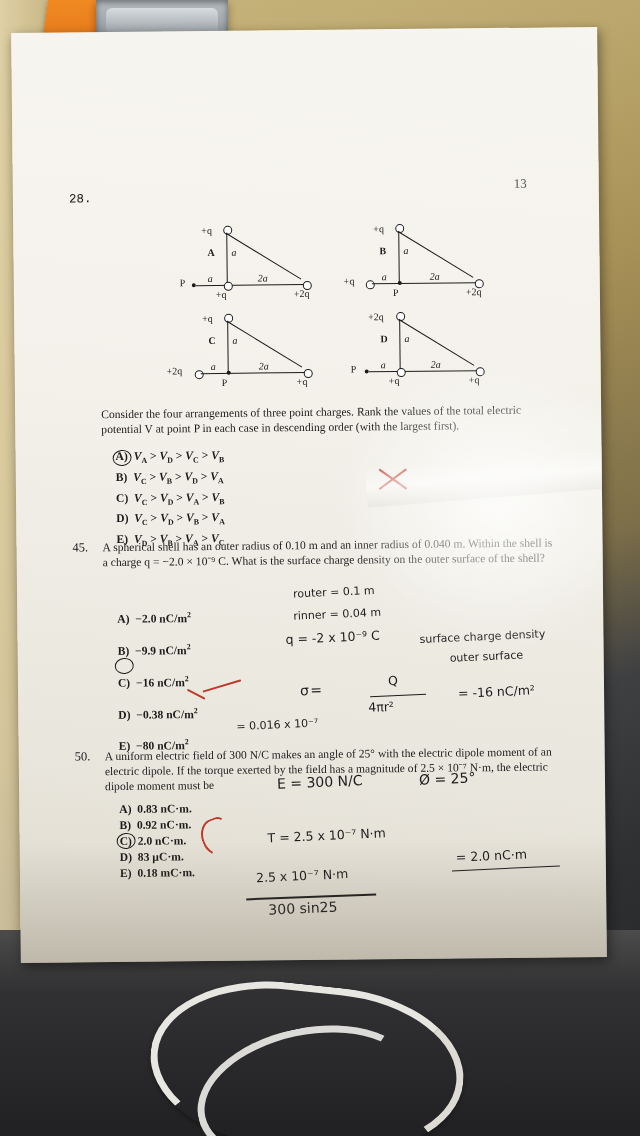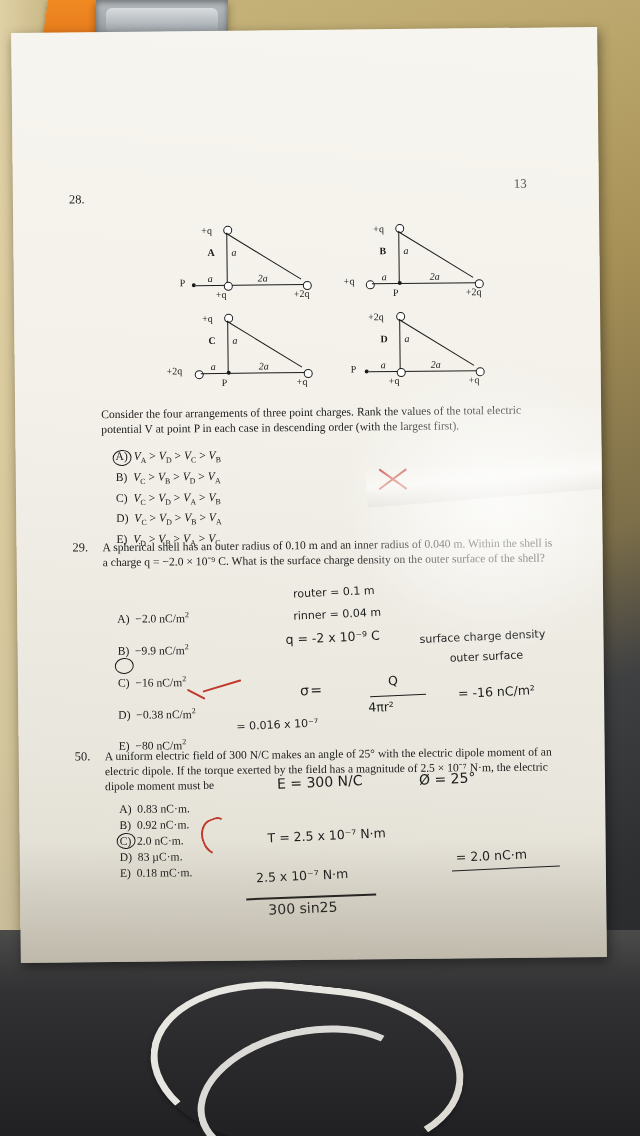--- a/index.html
+++ b/index.html
@@ -96,21 +96,21 @@
     color:#1b1b1b;
   }
   .pageno{
     position:absolute;right:72px;top:138px;font-size:13px;color:#555;margin-top:10px;
   }
 
   
   .qnum{position:absolute;font-size:12.5px;}
   .qtext{position:absolute;font-size:11.6px;line-height:15px;}
   .choices{position:absolute;font-size:11.6px;line-height:16.5px;}
-  .choices div{white-space:nowrap;}
+  .choices div{white-space:nowrap;font-weight:bold;}
   sub{font-size:.68em;}
   sup{font-size:.68em;}
 
   
   .circled{
     position:absolute;border:1.2px solid #1b1b1b;border-radius:50%;
     width:17px;height:14px;transform:rotate(-6deg);
   }
 
   
@@ -190,21 +190,21 @@
   <div class="orange-c"></div>
 
   <div class="cable"></div>
   <div class="cable2"></div>
 
   <div class="paper">
     <div class="content">
 
       <span class="pageno">13</span>
 
-      <span class="qnum" style="left:56px;top:160px;">28.</span>
+      <span class="qnum" style="left:56px;top:160px;font-family:Liberation Mono, monospace;">28.</span>
 
       <div class="diagram" style="left:176px;top:190px;width:130px;height:100px;">
         <span class="dlabel" style="left:12px;top:4px;font-style:normal;">+q</span>
         <div class="chg" style="left:34px;top:5px;"></div>
         <div class="vline" style="left:37px;top:12px;height:52px;"></div>
         <span class="dlabel" style="left:18px;top:26px;font-weight:bold;font-style:normal;">A</span>
         <span class="dlabel" style="left:42px;top:26px;">a</span>
         <div class="dot" style="left:2px;top:62px;"></div>
         <span class="dlabel" style="left:-10px;top:56px;font-style:normal;">P</span>
         <div class="line" style="left:6px;top:64px;width:110px;"></div>
@@ -276,21 +276,21 @@
       <div class="choices" style="left:100px;top:417px;">
         <div>A)&nbsp; <i>V</i><sub>A</sub> &gt; <i>V</i><sub>D</sub> &gt; <i>V</i><sub>C</sub> &gt; <i>V</i><sub>B</sub></div>
         <div>B)&nbsp; <i>V</i><sub>C</sub> &gt; <i>V</i><sub>B</sub> &gt; <i>V</i><sub>D</sub> &gt; <i>V</i><sub>A</sub></div>
         <div>C)&nbsp; <i>V</i><sub>C</sub> &gt; <i>V</i><sub>D</sub> &gt; <i>V</i><sub>A</sub> &gt; <i>V</i><sub>B</sub></div>
         <div>D)&nbsp; <i>V</i><sub>C</sub> &gt; <i>V</i><sub>D</sub> &gt; <i>V</i><sub>B</sub> &gt; <i>V</i><sub>A</sub></div>
         <div>E)&nbsp; <i>V</i><sub>D</sub> &gt; <i>V</i><sub>B</sub> &gt; <i>V</i><sub>A</sub> &gt; <i>V</i><sub>C</sub></div>
       </div>
       <div class="circled" style="left:97px;top:418px;"></div>
       <div class="redX" style="left:360px;top:433px;"></div>
 
-      <span class="qnum" style="left:56px;top:508px;">29.</span>
+      <span class="qnum" style="left:56px;top:508px;">45.</span>
       <div class="qtext" style="left:86px;top:508px;width:452px;">A spherical shell has an outer radius of 0.10 m and an inner radius of 0.040 m.  Within the shell is a charge q = −2.0 × 10⁻⁹ C.  What is the surface charge density on the outer surface of the shell?</div>
 
       <div class="choices" style="left:100px;top:570px;line-height:28px;">
         <div>A)&nbsp; −2.0 nC/m<sup>2</sup></div>
         <div>B)&nbsp; −9.9 nC/m<sup>2</sup></div>
         <div>C)&nbsp; −16 nC/m<sup>2</sup></div>
         <div>D)&nbsp; −0.38 nC/m<sup>2</sup></div>
         <div>E)&nbsp; −80 nC/m<sup>2</sup></div>
       </div>
       <div class="circled" style="left:97px;top:626px;"></div>

